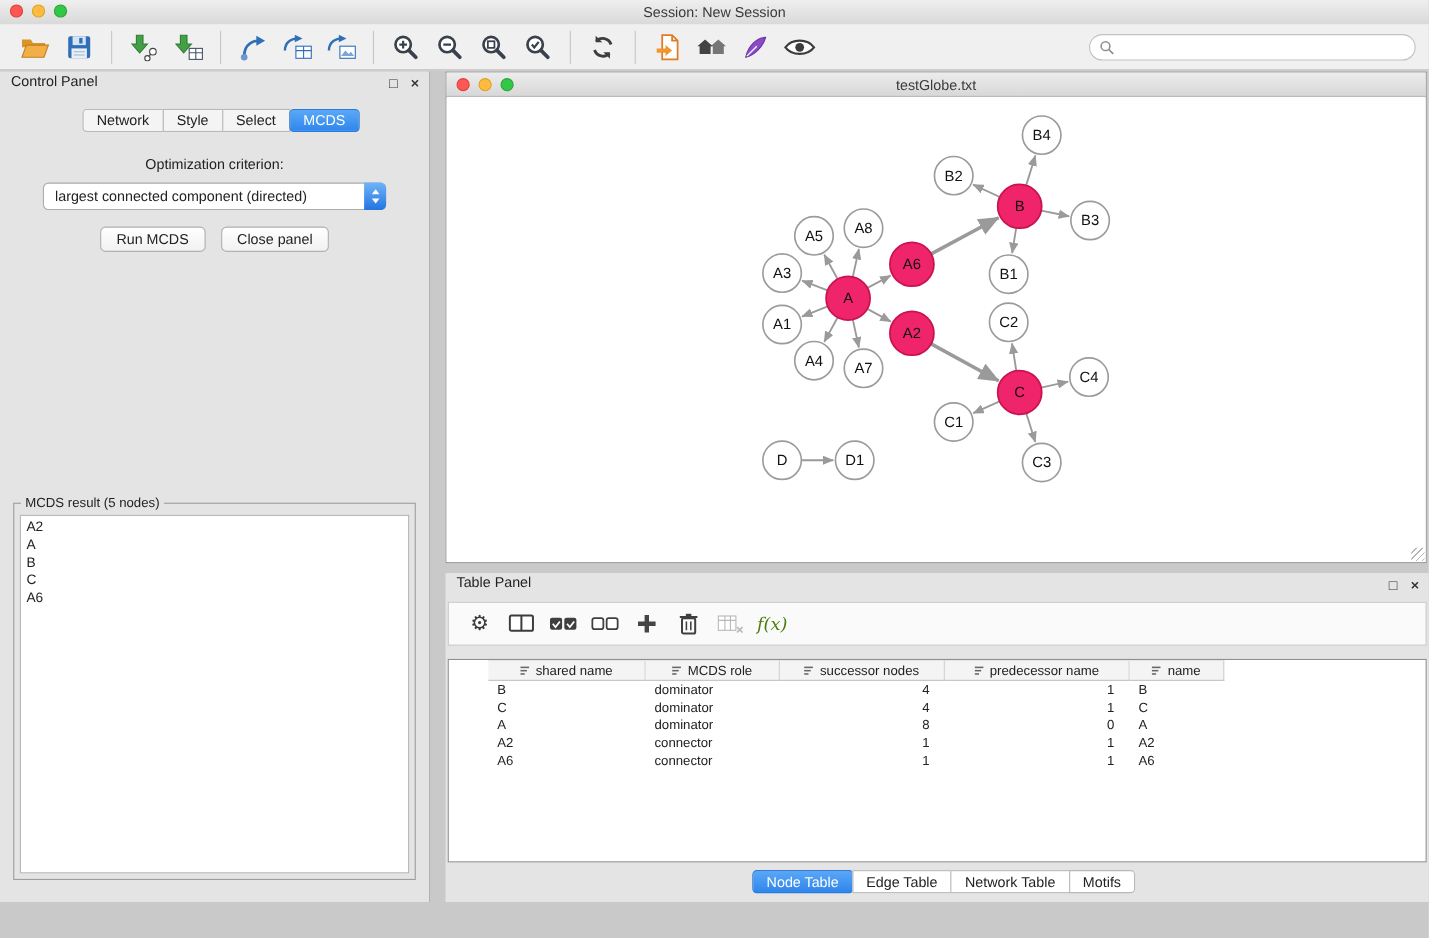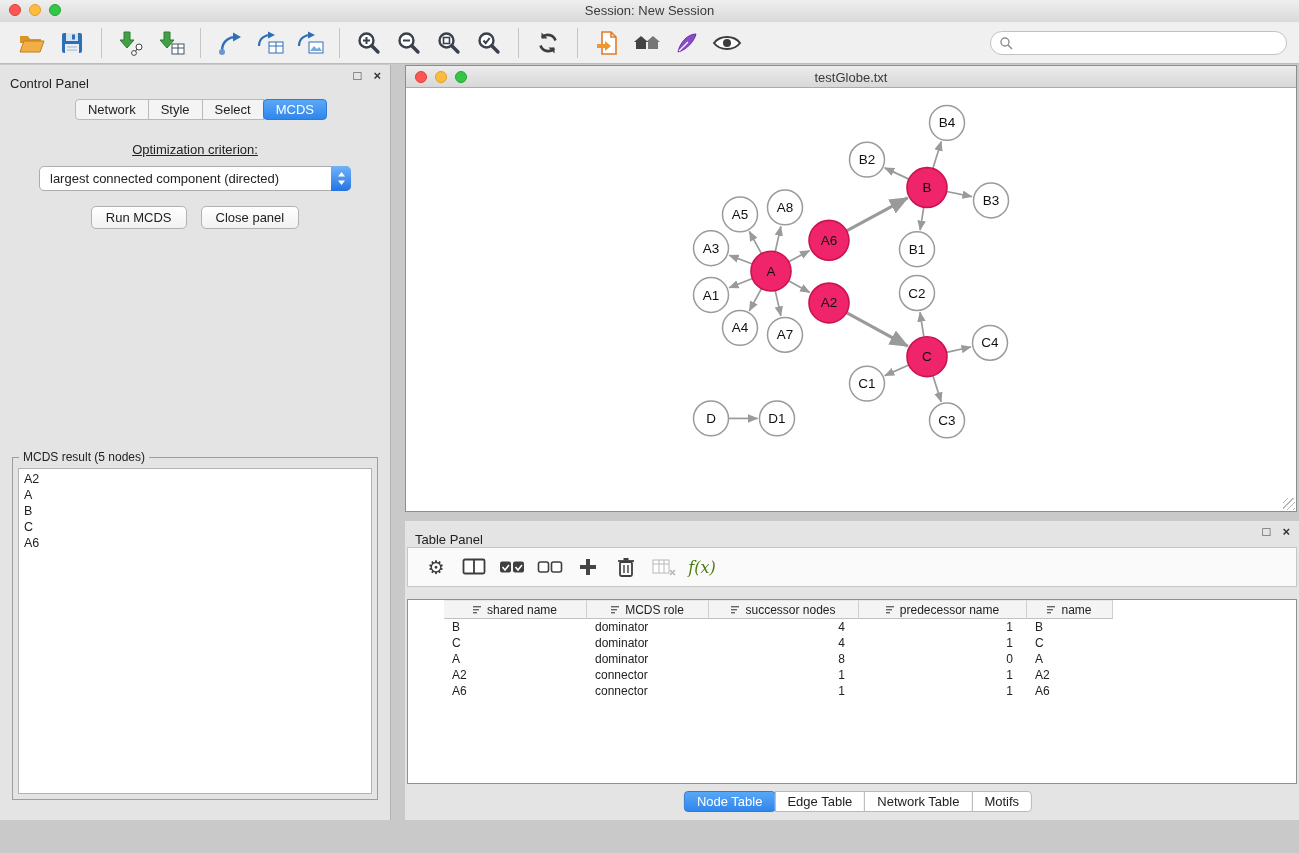--- a/index.html
+++ b/index.html
@@ -26,35 +26,35 @@
   .search { margin-left:auto; width:297px; height:24px; background:#fff;
     border:1px solid #c2c2c2; border-radius:12px; display:flex; align-items:center; padding:0 8px; gap:5px; }
   .search input { border:none; outline:none; flex:1; font-size:12px; background:transparent; }
 
   
   .main { position:absolute; top:65px; left:0; right:0; bottom:33px; }
 
   
   .control-panel { position:absolute; left:0; top:0; width:391px; height:100%;
     background:#e4e4e4; border-right:1px solid #b2b2b2; }
-  .panel-header { position:relative; height:24px; padding:11px 10px 0; font-size:13px; }
+  .panel-header { position:relative; height:24px; padding:1px 10px 0; font-size:13px; }
   .win-ctrls { position:absolute; right:9px; top:4px; display:flex; gap:12px;
     font-size:13px; color:#333; font-weight:bold; line-height:14px; }
   .win-ctrls span { cursor:default; }
 
   .seg { display:flex; }
   .seg .tab { border:1px solid #b9b9b9; background:#f4f4f4; padding:2px 12px;
     font-size:13px; margin-left:-1px; color:#222; white-space:nowrap; }
   .seg .tab:first-child { border-radius:4px 0 0 4px; margin-left:12px; }
   .seg .tab:last-child  { border-radius:0 4px 4px 0; }
   .seg .tab.active { background:linear-gradient(#5aa8f7,#2f86ec); color:#fff;
     border-color:#2d7bd9; border-radius:4px; }
   .cp-tabs { justify-content:center; margin-top:10px; }
 
-  .opt-label { text-align:center; margin-top:22px; font-size:13px;text-decoration:underline; }
+  .opt-label { text-align:center; margin-top:22px; font-size:13px; }
   .combo { position:relative; width:312px; margin:9px auto 0; height:25px;
     background:#fff; border:1px solid #acacac; border-radius:5px; }
   .combo-text { position:absolute; left:10px; top:4px; right:24px; font-size:13px;
     white-space:nowrap; overflow:hidden; }
   .combo-stepper { position:absolute; right:-1px; top:-1px; width:20px; height:25px;
     border-radius:0 5px 5px 0; background:linear-gradient(#6fb3f8,#2374e2);
     display:flex; align-items:center; justify-content:center; }
   .btn-row { display:flex; justify-content:center; gap:14px; margin-top:15px; }
   .btn { background:linear-gradient(#ffffff,#f1f1f1); border:1px solid #b2b2b2;
     border-radius:5px; font-size:13px; padding:3px 14px; color:#222;

